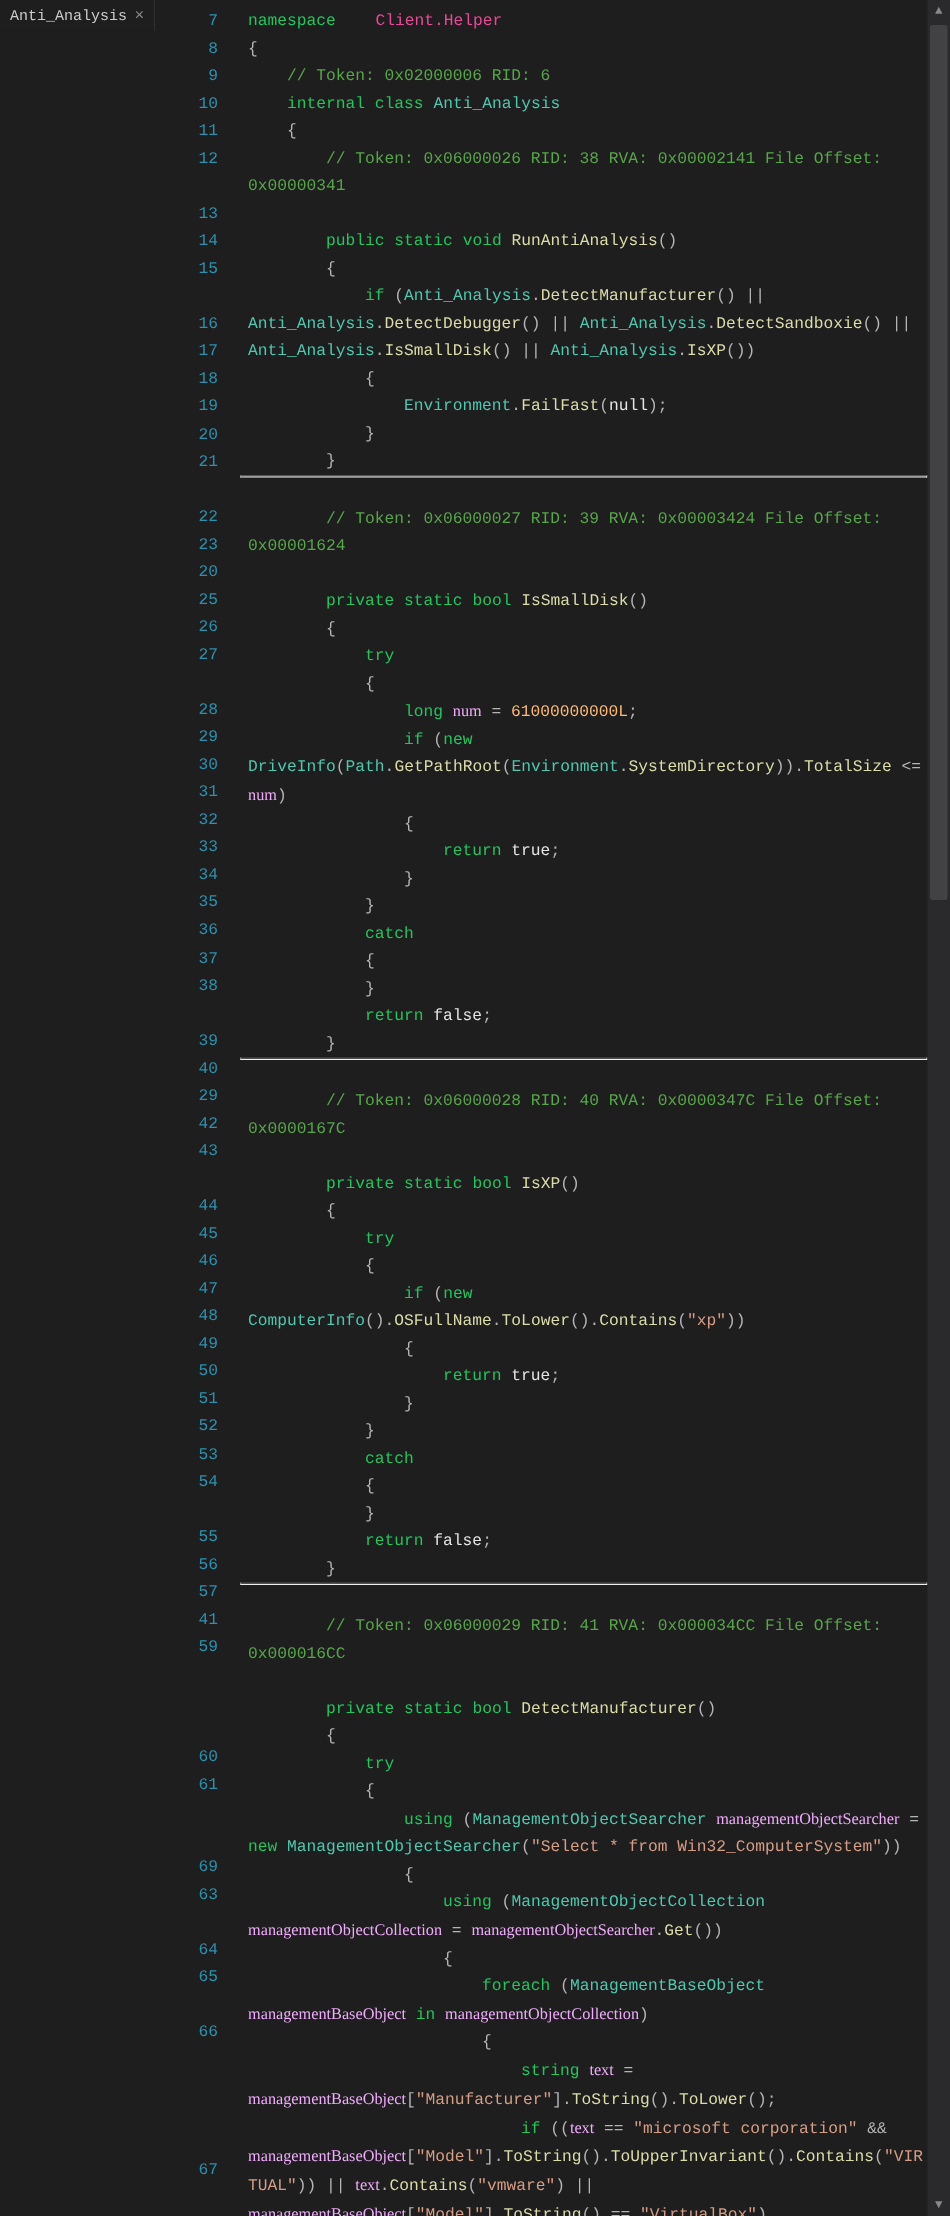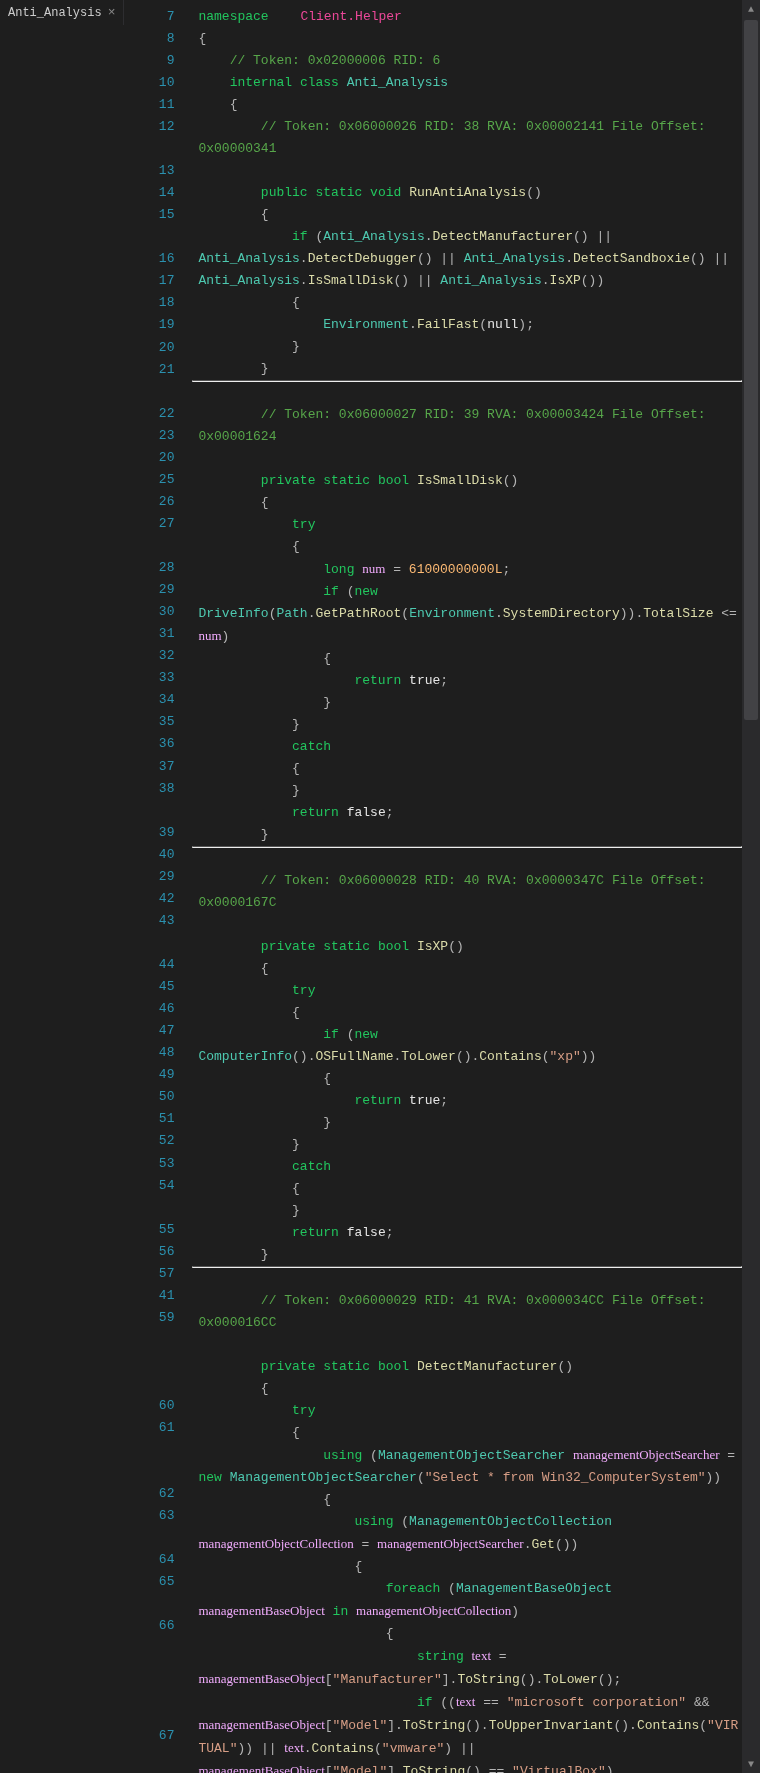--- a/index.html
+++ b/index.html
@@ -184,21 +184,21 @@
         <div>57</div>
         <div>41</div>
         <div>59</div>
         <div>&nbsp;</div>
         <div>&nbsp;</div>
         <div>&nbsp;</div>
         <div>60</div>
         <div>61</div>
         <div>&nbsp;</div>
         <div>&nbsp;</div>
-        <div>62</div>
+        <div>69</div>
         <div>63</div>
         <div>&nbsp;</div>
         <div>64</div>
         <div>65</div>
         <div>&nbsp;</div>
         <div>66</div>
         <div>&nbsp;</div>
         <div>&nbsp;</div>
         <div>&nbsp;</div>
         <div>&nbsp;</div>

